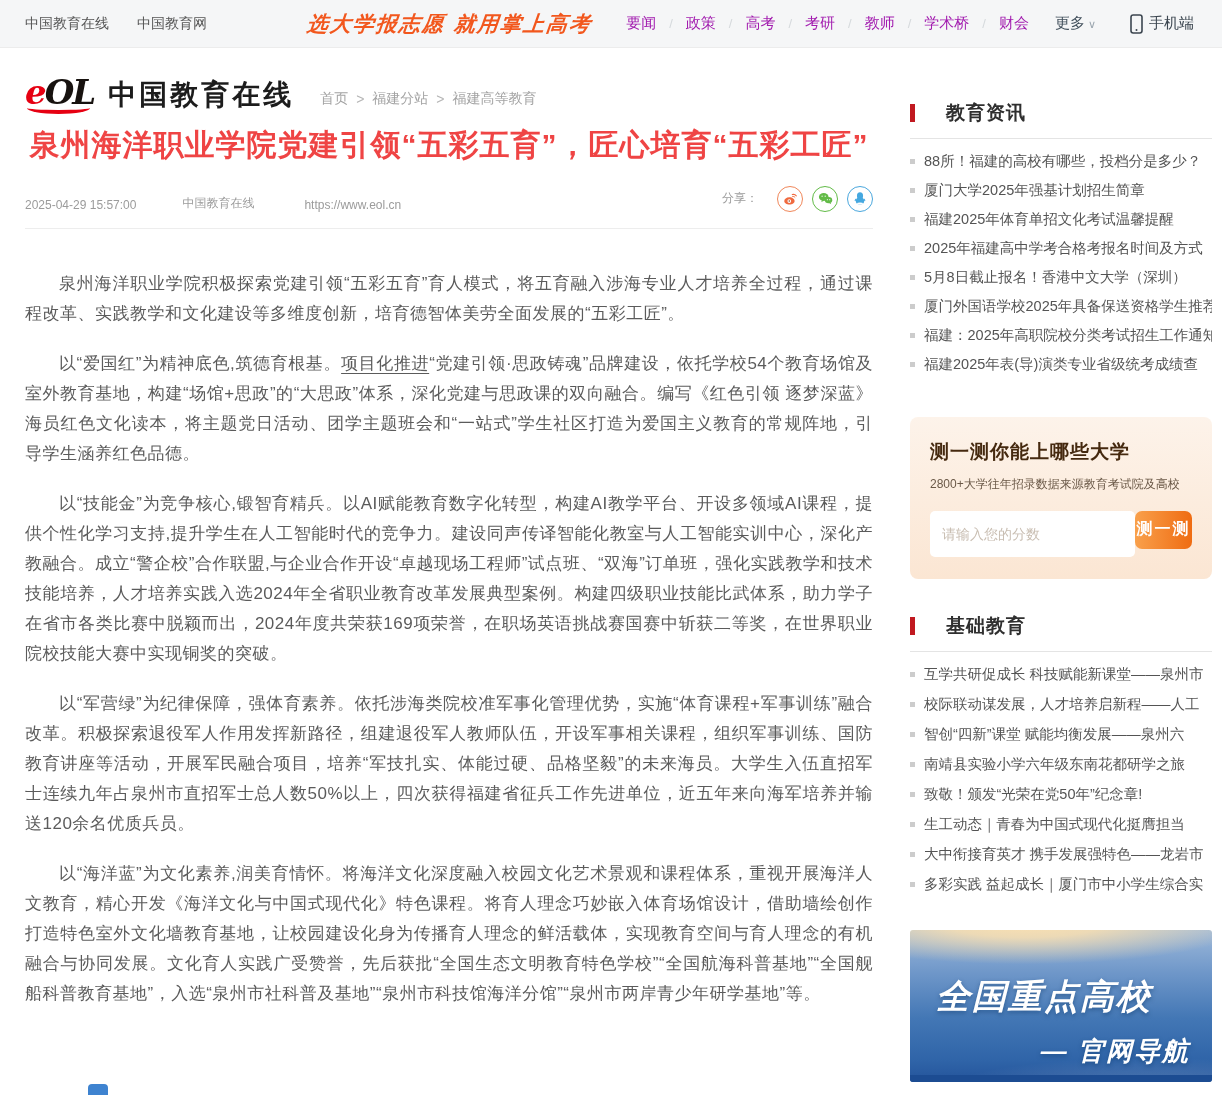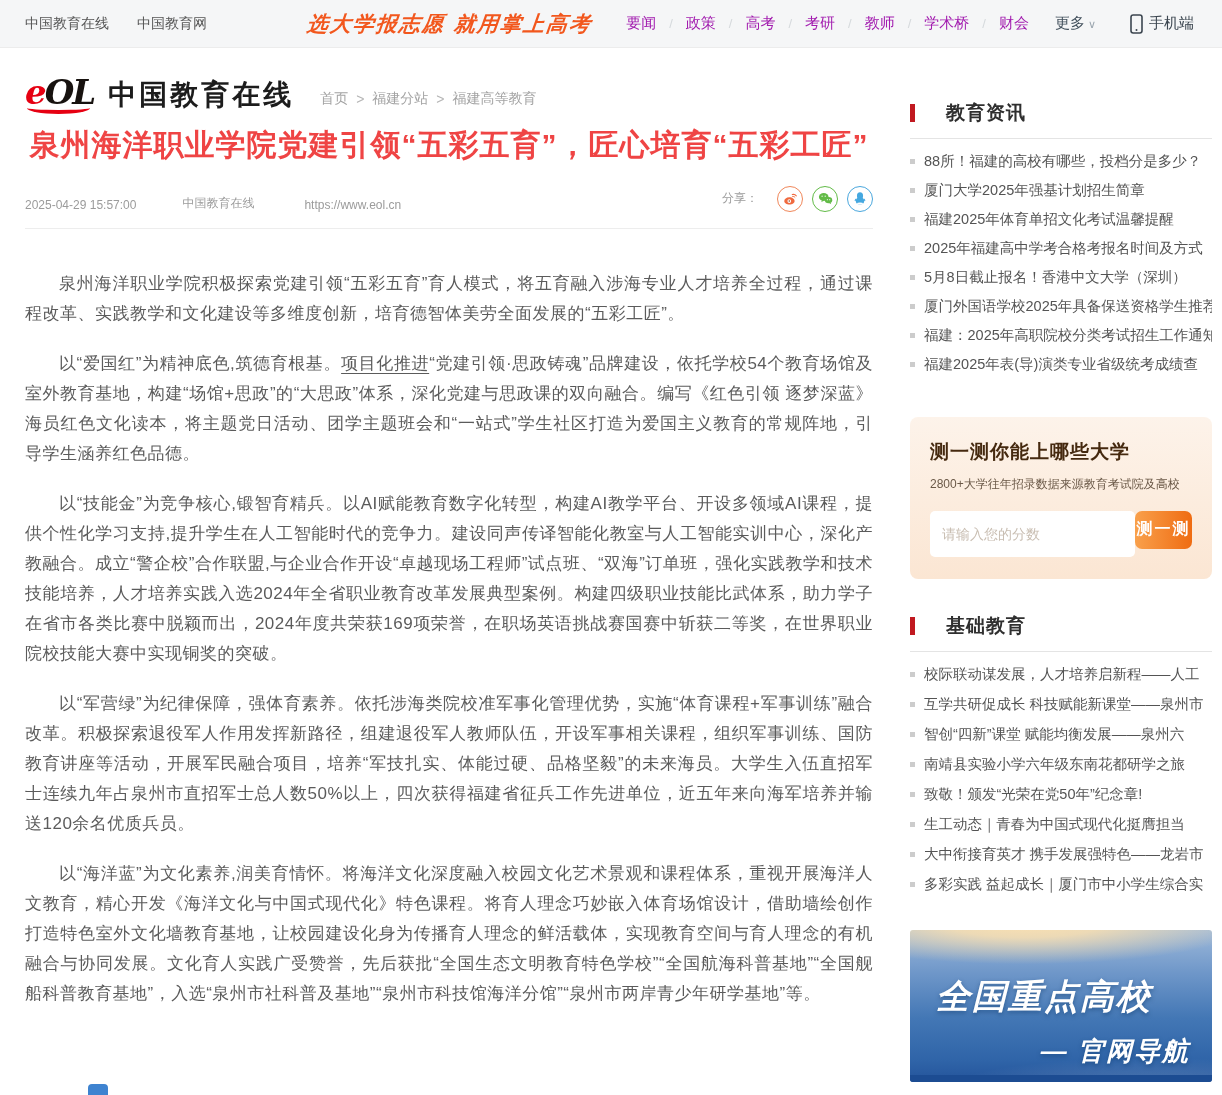--- a/index.html
+++ b/index.html
@@ -282,25 +282,25 @@
       </div>
     </div>
 
     <div class="sec-head sec2">
       <span class="red-bar"></span>
       <span class="sec-title">基础教育</span>
     </div>
     <ul class="s-list edu">
       <li>
           <span class="bullet"></span>
+          <span class="txt">互学共研促成长 科技赋能新课堂——泉州市</span>
+        </li>
+      <li>
+          <span class="bullet"></span>
           <span class="txt">校际联动谋发展，人才培养启新程——人工</span>
-        </li>
-      <li>
-          <span class="bullet"></span>
-          <span class="txt">互学共研促成长 科技赋能新课堂——泉州市</span>
         </li>
       <li>
           <span class="bullet"></span>
           <span class="txt">智创“四新”课堂 赋能均衡发展——泉州六</span>
         </li>
       <li>
           <span class="bullet"></span>
           <span class="txt">南靖县实验小学六年级东南花都研学之旅</span>
         </li>
       <li>

